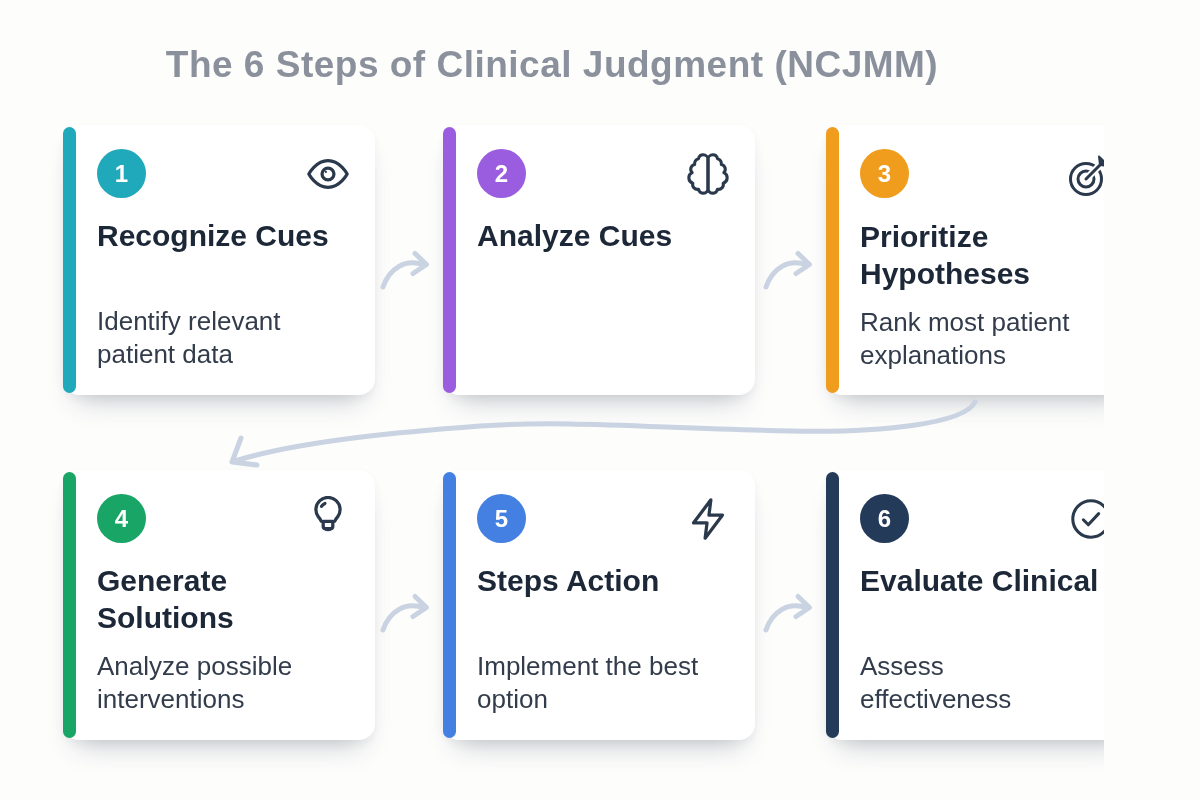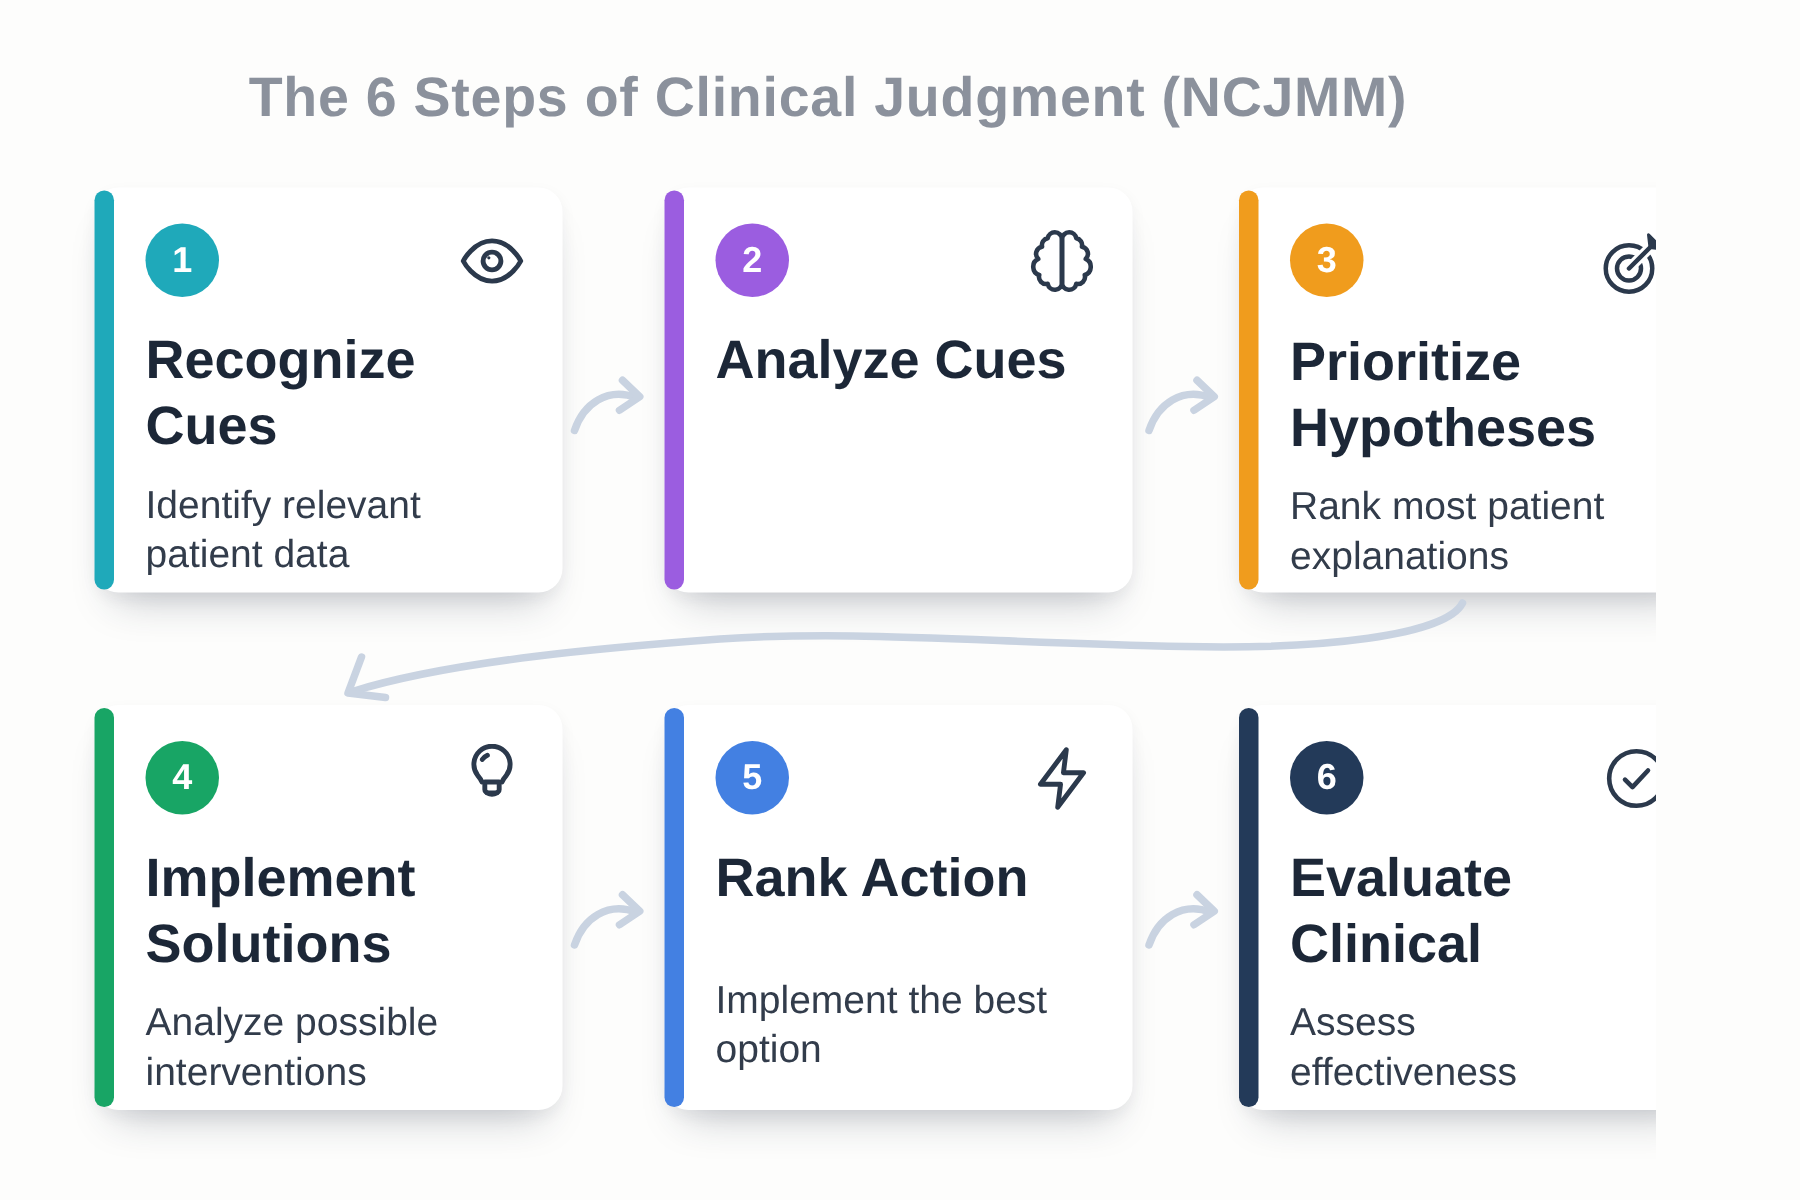--- a/index.html
+++ b/index.html
@@ -68,21 +68,21 @@
     font-weight: bold;
     display: flex;
     align-items: center;
     justify-content: center;
   }
 
   .card-icon { color: #2b394c; margin-top: 2px; }
   .card-icon svg { display: block; }
 
   .card-title {
-    font-size: 36px;
+    font-size: 30px;
     line-height: 1.23;
     font-weight: bold;
     color: #1c2737;
     padding: 0 20px 0 34px;
     margin-top: 20px;
     min-height: 74px;
   }
 
   .card-desc {
     font-size: 26px;
@@ -162,35 +162,35 @@
       <span class="badge">4</span>
       <span class="card-icon">
         <svg width="46" height="46" viewBox="0 0 24 24" fill="none" stroke="currentColor" stroke-width="1.7" stroke-linecap="round" stroke-linejoin="round">
           <path d="M15.5 13.2c.3-.9.9-1.6 1.5-2.3a6.3 6.3 0 1 0-10 0c.6.7 1.2 1.4 1.5 2.3"></path>
           <path d="M9.5 13.2 h5 v2.6 a1.2 1.2 0 0 1 -1.2 1.2 h-2.6 a1.2 1.2 0 0 1 -1.2 -1.2 z"></path>
           <path d="M10.3 17 q1.7 1 3.4 0"></path>
           <path d="M8.6 5.4 a4 4 0 0 1 1.8 -1.5"></path>
         </svg>
       </span>
     </div>
-    <h2 class="card-title">Implement Solutions</h2>
+    <h2 class="card-title">Generate Solutions</h2>
     <p class="card-desc">Analyze possible interventions</p>
   </div>
 
   <div class="card r2c2" style="--accent: #4380e2;">
     <span class="accent-bar"></span>
     <div class="card-head">
       <span class="badge">5</span>
       <span class="card-icon">
         <svg width="46" height="46" viewBox="0 0 24 24" fill="none" stroke="currentColor" stroke-width="1.7" stroke-linecap="round" stroke-linejoin="round">
           <path d="M13.5 2 L4.5 14 h7 l-1 8 9-12 h-7 l1-8 z"></path>
         </svg>
       </span>
     </div>
-    <h2 class="card-title">Rank Action</h2>
+    <h2 class="card-title">Steps Action</h2>
     <p class="card-desc">Implement the best option</p>
   </div>
 
   <div class="card r2c3" style="--accent: #233a59;">
     <span class="accent-bar"></span>
     <div class="card-head">
       <span class="badge">6</span>
       <span class="card-icon">
         <svg width="46" height="46" viewBox="0 0 24 24" fill="none" stroke="currentColor" stroke-width="1.6" stroke-linecap="round" stroke-linejoin="round">
           <circle cx="12" cy="12" r="9.5"></circle>

